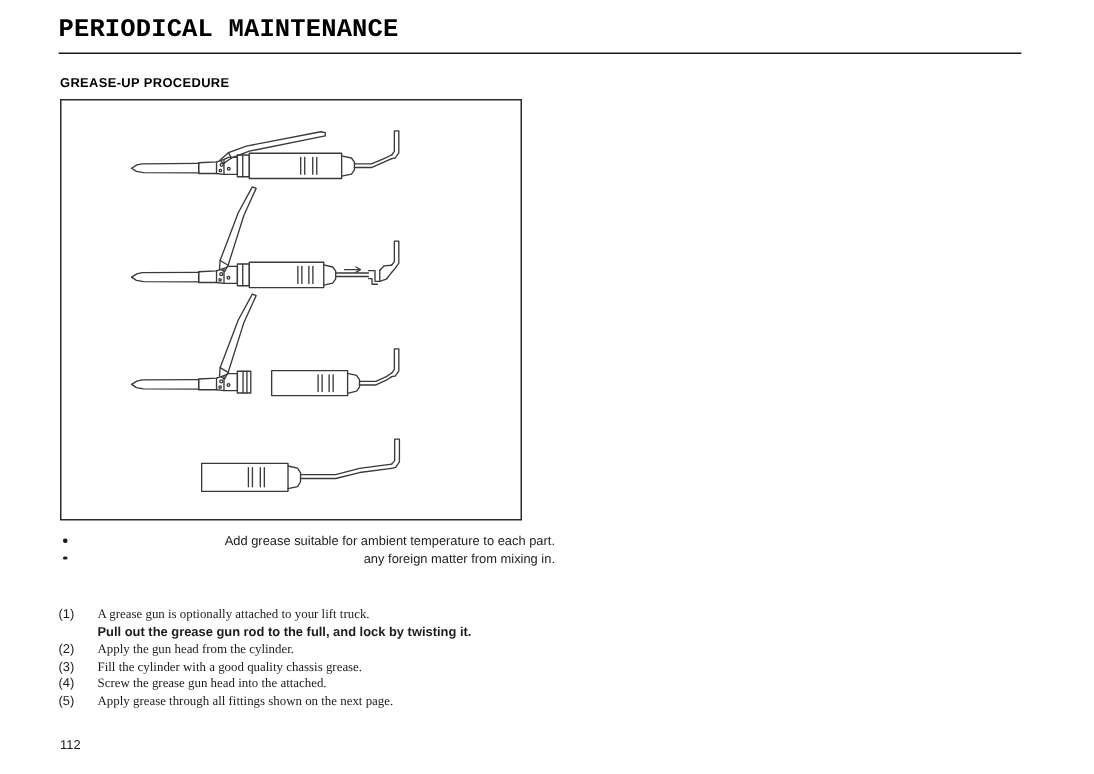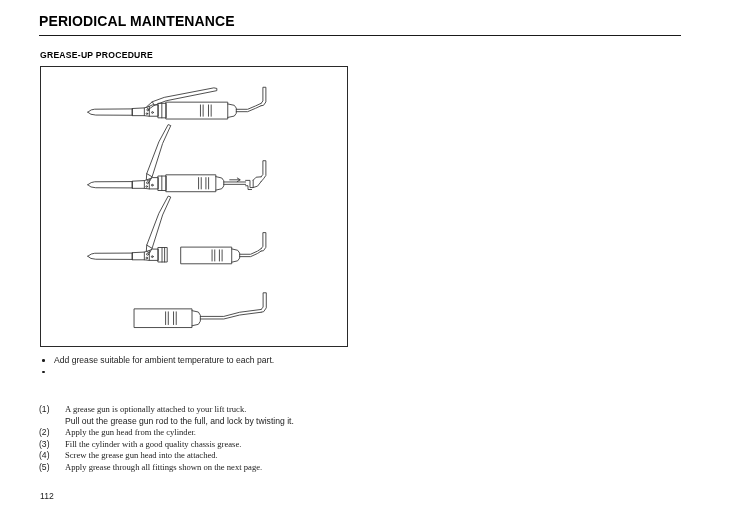--- a/index.html
+++ b/index.html
@@ -15,25 +15,26 @@
     color: #000000;
     overflow: hidden;
     -webkit-font-smoothing: antialiased;
   }
 
   
   #page-title {
     position: absolute;
     left: 39px;
     top: 11px;
-    font-size: 14px;
+    font-size: 17px;
     font-weight: bold;
     letter-spacing: 0.1px;
     line-height: 20px;
     white-space: nowrap;
+    font-family: Liberation Mono, monospace;
   }
   #title-rule {
     position: absolute;
     left: 39px;
     top: 35px;
     width: 642px;
     height: 0;
     border-top: 1.6px solid #1a1a1a;
   }
 
@@ -82,21 +83,21 @@
   }
   .bullet-item .dot {
     position: absolute;
     left: 2px;
     top: 4.2px;
     width: 2.6px;
     height: 2.6px;
     border-radius: 50%;
     background: #1c1c1c;
   }
-  .bullet-line { display: block; }
+  .bullet-line { display: block; text-align: right; }
 
   
   #steps-list {
     position: absolute;
     left: 39px;
     top: 404px;
     width: 350px;
   }
   .step-row {
     position: relative;
@@ -106,21 +107,21 @@
     color: #1c1c1c;
   }
   .step-num {
     position: absolute;
     left: 0;
     top: 0;
     width: 22px;
     text-align: left;
   }
   .step-text { display: block; margin-left: 26px; font-family: Liberation Serif, serif; }
-  .step-cont { display: block; margin-left: 26px; }
+  .step-cont { display: block; margin-left: 26px; font-weight: bold; }
 
   
   #page-number {
     position: absolute;
     left: 40px;
     top: 491px;
     font-size: 8.6px;
     color: #1c1c1c;
   }
 </style>
@@ -265,20 +266,21 @@
   </svg>
 </div>
 
 <div id="bullet-list">
   <div class="bullet-item">
     <span class="dot"></span>
     <span class="bullet-line">Add grease suitable for ambient temperature to each part.</span>
   </div>
   <div class="bullet-item">
     <span class="dot"></span>
+    <span class="bullet-line">any foreign matter from mixing in.</span>
   </div>
 </div>
 
 <div id="steps-list">
   <div class="step-row">
     <span class="step-num">(1)</span>
     <span class="step-text">A grease gun is optionally attached to your lift truck.</span>
     <span class="step-cont">Pull out the grease gun rod to the full, and lock by twisting it.</span>
   </div>
   <div class="step-row">

